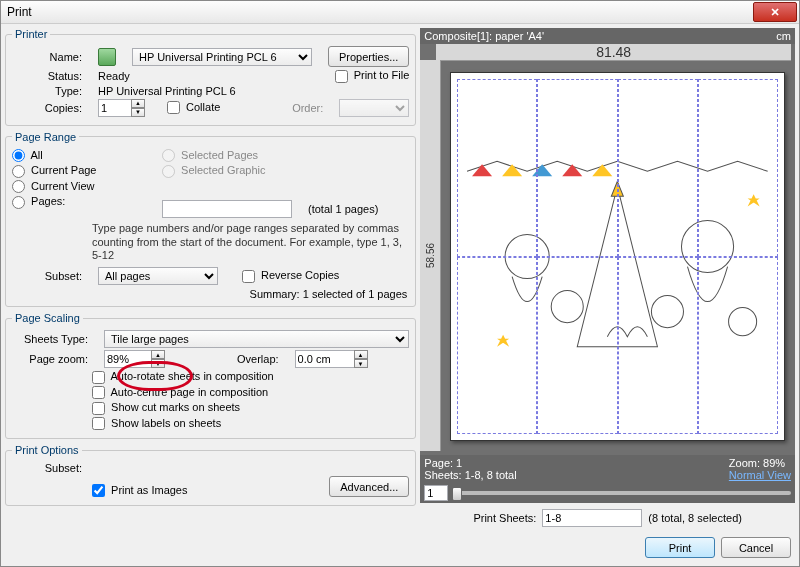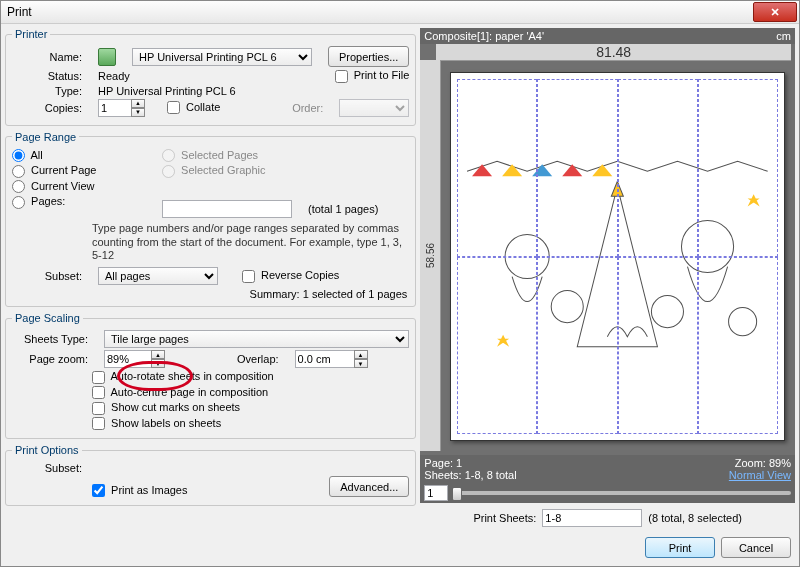--- a/index.html
+++ b/index.html
@@ -235,21 +235,21 @@
               <div class="tile"></div>
               <div class="tile"></div>
           </div>
         </div>
       </div>
       <div class="preview-foot">
         <div>
           <div>Page: 1</div>
           <div>Sheets: 1-8, 8 total</div>
         </div>
-        <div style="text-align:right">
+        <div style="text-align:left">
           <div>Zoom: 89%</div>
           <a>Normal View</a>
         </div>
       </div>
       <div class="slider-row">
         <input type="text" value="1" style="">
         <div class="slider">
             <div class="thumb"></div>
           </div>
       </div>

